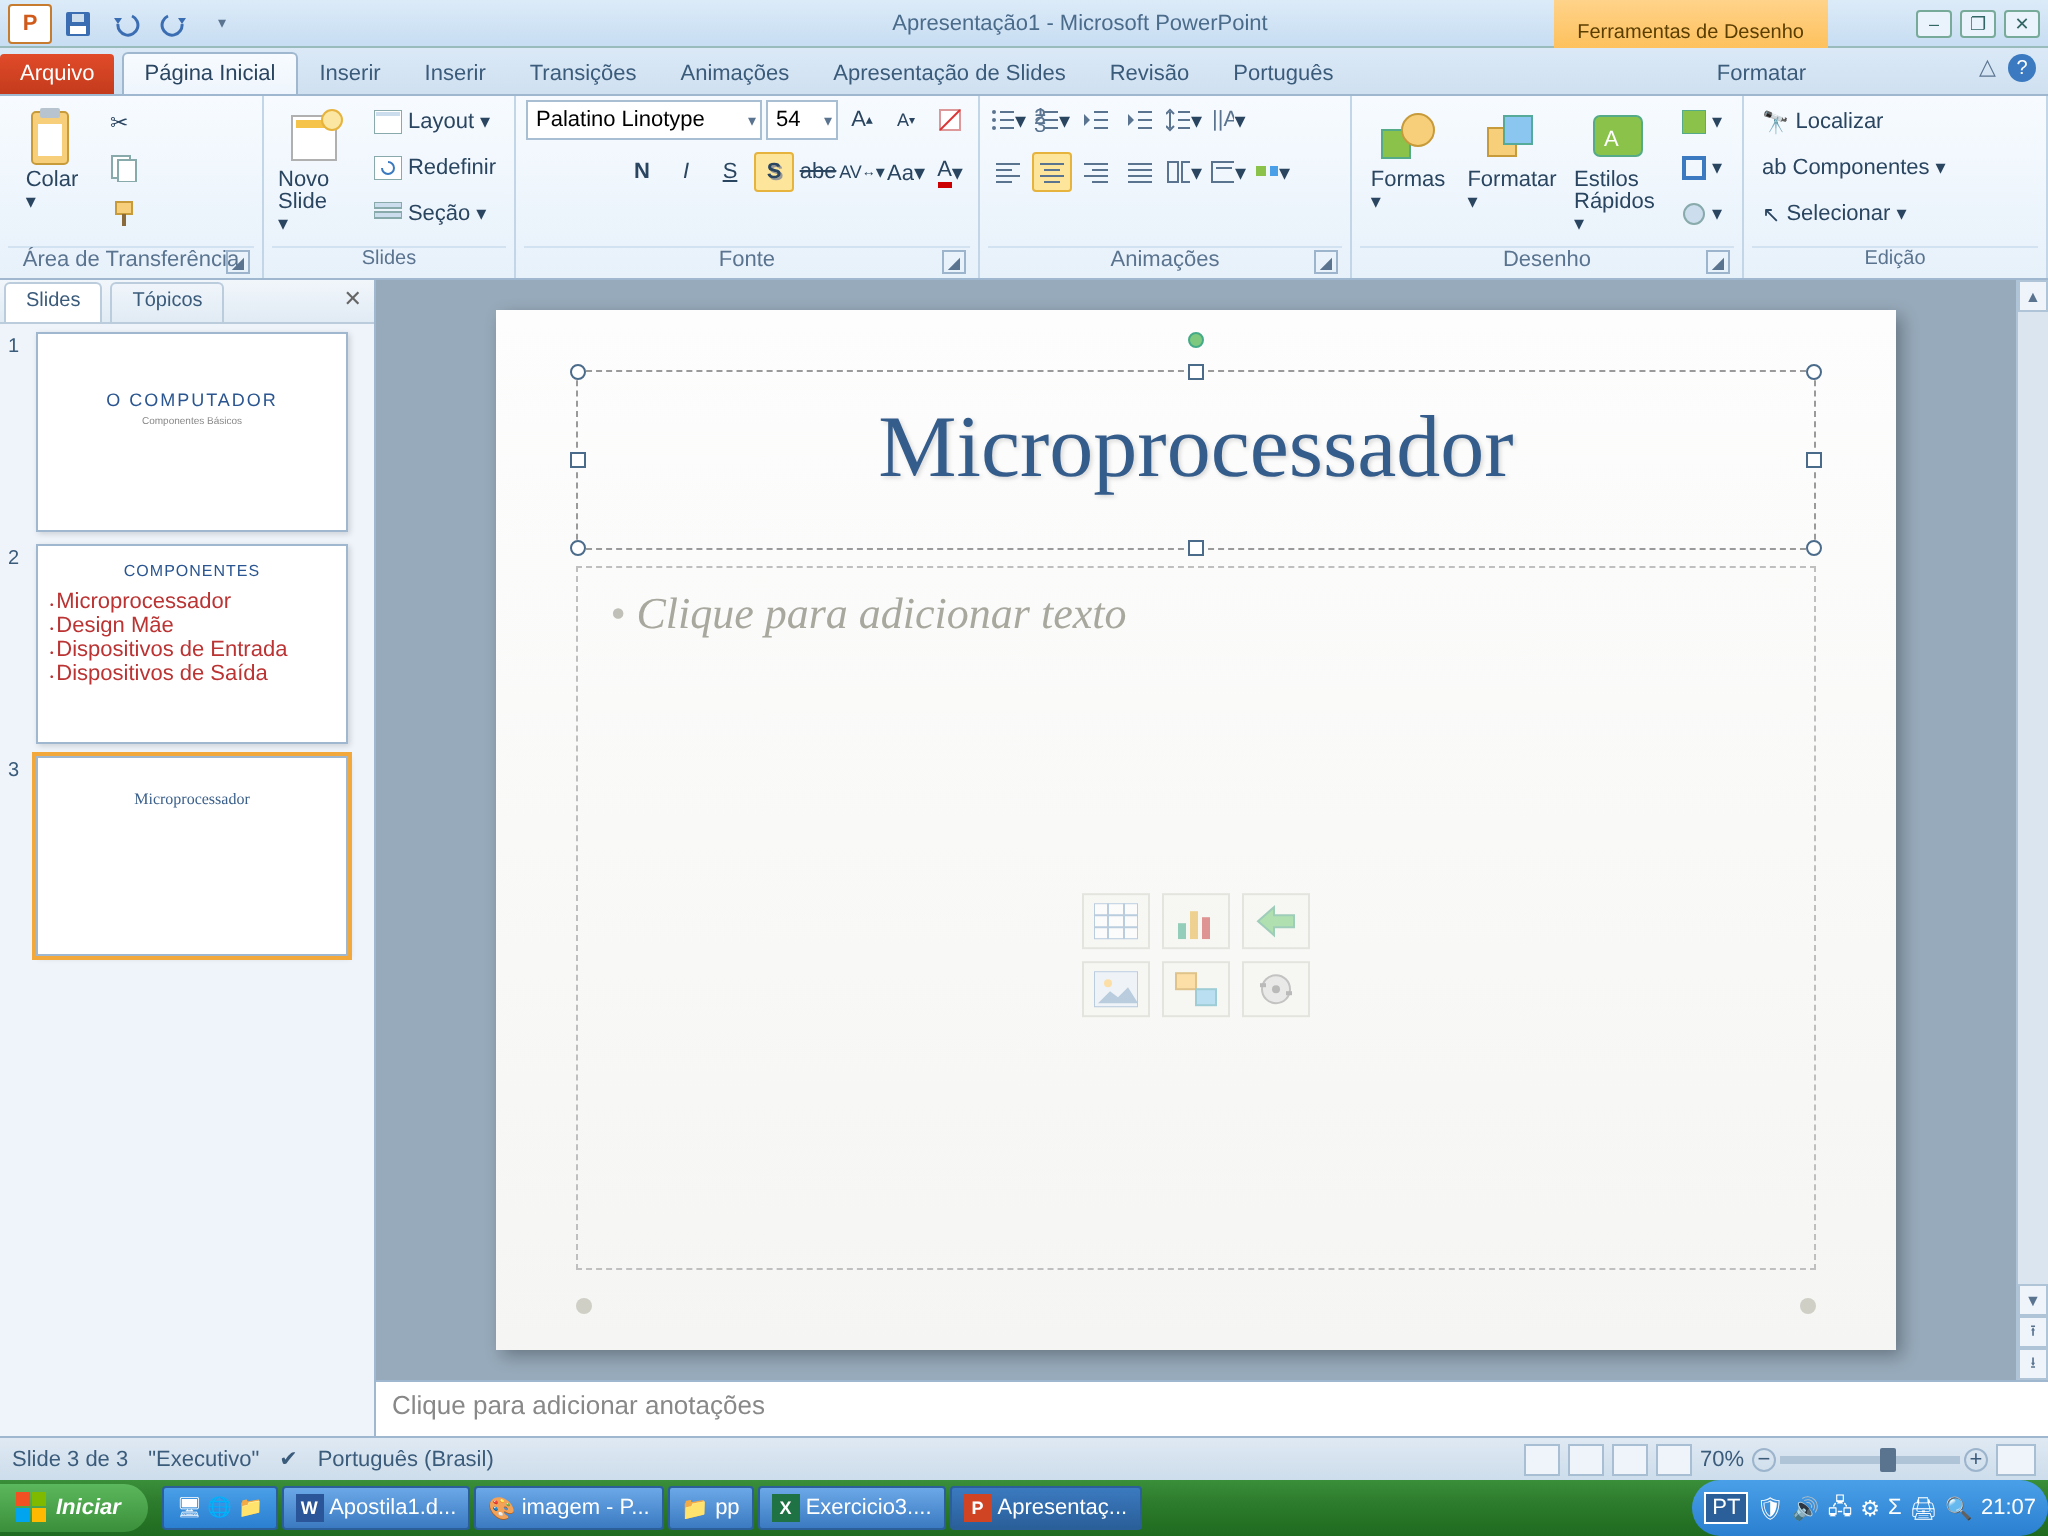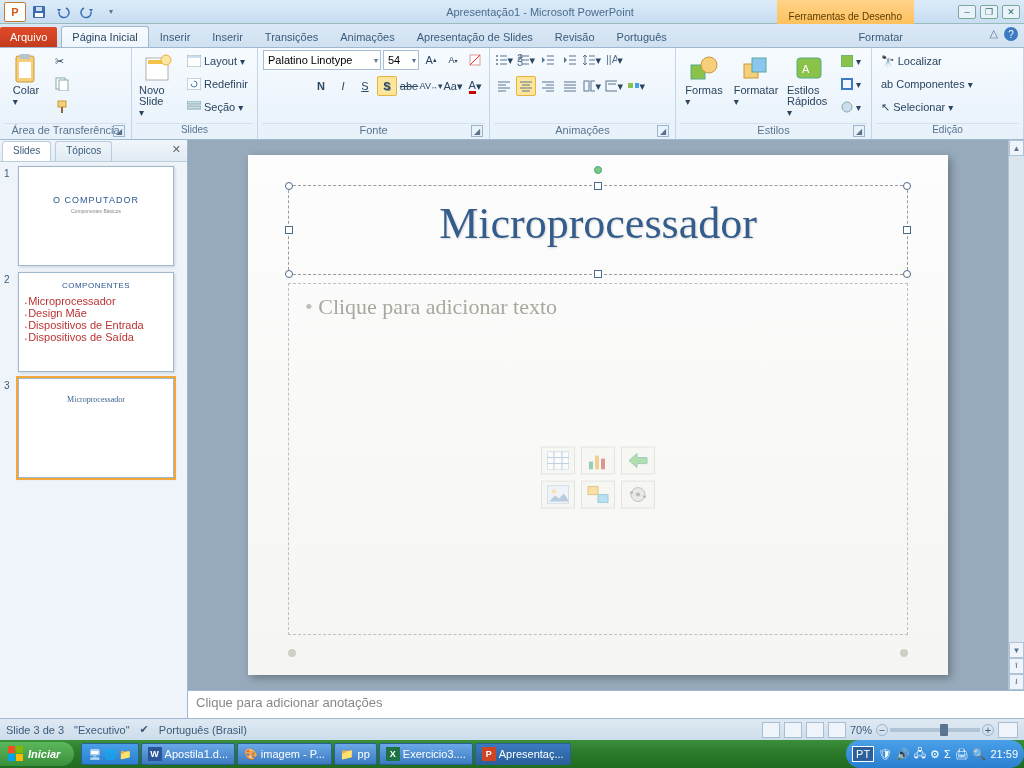--- a/index.html
+++ b/index.html
@@ -41,21 +41,21 @@
 .thumb { display: flex; margin-bottom: 6px; }
 .thumb .num { width: 14px; color: #3b5b7b; font-size: 10px; padding-top: 2px; }
 .thumb .mini { width: 156px; height: 100px; background: #fff; border: 1px solid #9fb8cf; padding: 8px 6px; font-size: 7px; color: #3a5f8a; position: relative; box-shadow: 1px 1px 3px rgba(0,0,0,0.15);}
 .thumb.sel .mini { outline: 2px solid #f2a83b; }
 .editarea { flex: 1; display: flex; flex-direction: column; background: #97aabb; }
 .canvaswrap { flex: 1; display: flex; align-items: center; justify-content: center; overflow: auto; position: relative; }
 .slide { width: 700px; height: 520px; background: linear-gradient(#fdfdfd,#f5f5f3); box-shadow: 3px 3px 8px rgba(0,0,0,0.3); position: relative; }
 .titlebox { position: absolute; left: 40px; right: 40px; top: 30px; height: 90px; border: 1px dashed #9a9a9a; }
 .handle { width: 8px; height: 8px; background: #fff; border: 1px solid #4b6b8b; border-radius: 50%; position: absolute; }
 .titletext { font-family: "Palatino Linotype", Georgia, serif; font-size: 44px; color: #355d8c; text-align: center; padding-top: 12px; text-shadow: 1px 1px 2px rgba(0,0,0,0.15);}
-.bodybox { position: absolute; left: 40px; right: 40px; top: 128px; bottom: 40px; border: 1px dashed #bfbfbf; padding: 10px 16px; }
+.bodybox { position: absolute; left: 40px; right: 40px; top: 128px; bottom: 40px; border: 1px dashed #bfbfbf; padding: 10px 16px; font-style: italic; }
 .bodyph { font-family: "Palatino Linotype", Georgia, serif; font-size: 22px; color: #a8a89e; }
 .bodyph::before { content: "• "; color: #c0c0b8; }
 .inserticons { position: absolute; left: 50%; top: 50%; transform: translate(-50%,-20%); display: grid; grid-template-columns: repeat(3,34px); gap: 6px; opacity: 0.55; }
 .inserticons .ii { width: 34px; height: 28px; border: 1px solid #d5d5cb; background: #f6f6f0; display:flex;align-items:center;justify-content:center;font-size:16px;}
 .dotdeco { width: 8px; height: 8px; border-radius: 50%; background: #cfcfc6; position: absolute; bottom: 18px; }
 .notes { height: 28px; background: #fff; border-top: 1px solid #9fb8cf; padding: 4px 8px; color: #888; font-size: 13px; }
 .statusbar { height: 22px; background: linear-gradient(#dfe9f3,#cdddeb); border-top: 1px solid #9fb8cf; display: flex; align-items: center; padding: 0 6px; color: #3b5b7b; font-size: 10px; gap: 10px; }
 .statusbar .right { margin-left: auto; display: flex; align-items: center; gap: 4px; }
 .viewbtn { width: 18px; height: 16px; border: 1px solid #a8bed3; background: #eef4fa; }
 .zoom { display: flex; align-items: center; gap: 2px; }
@@ -359,21 +359,21 @@
               <rect width="12" height="12" fill="#8bc34a" stroke="#5a8"></rect>
             </svg>▾</div>
         <div class="smallbtn"><svg width="12" height="12">
               <rect x="1" y="1" width="10" height="10" fill="none" stroke="#3b7ac0" stroke-width="2"></rect>
             </svg>▾</div>
         <div class="smallbtn"><svg width="12" height="12">
               <circle cx="6" cy="6" r="5" fill="#cde" stroke="#8aa"></circle>
             </svg>▾</div>
       </div>
     </div>
-    <div class="label"><span>Estilos</span><span class="dlg">◢</span></div>
+    <div class="label"><span>Desenho</span><span class="dlg">◢</span></div>
   </div>
 
   <div class="group" style="flex:1">
     <div class="body">
       <div class="smallcol">
         <div class="smallbtn">
             <span>🔭</span>
             <span>Localizar</span>
           </div>
         <div class="smallbtn"><span>ab</span><span>Componentes</span> ▾</div>
@@ -555,15 +555,15 @@
     </div>
   <div class="tray">
     <span style="background:#2a5f99;padding:1px 3px;border:1px solid #fff">PT</span>
     <span>🛡</span>
     <span>🔊</span>
     <span>🖧</span>
     <span>⚙</span>
     <span>Σ</span>
     <span>🖨</span>
     <span>🔍</span>
-    <span>21:59</span>
+    <span>21:07</span>
   </div>
 </div>
 
 </body></html>

